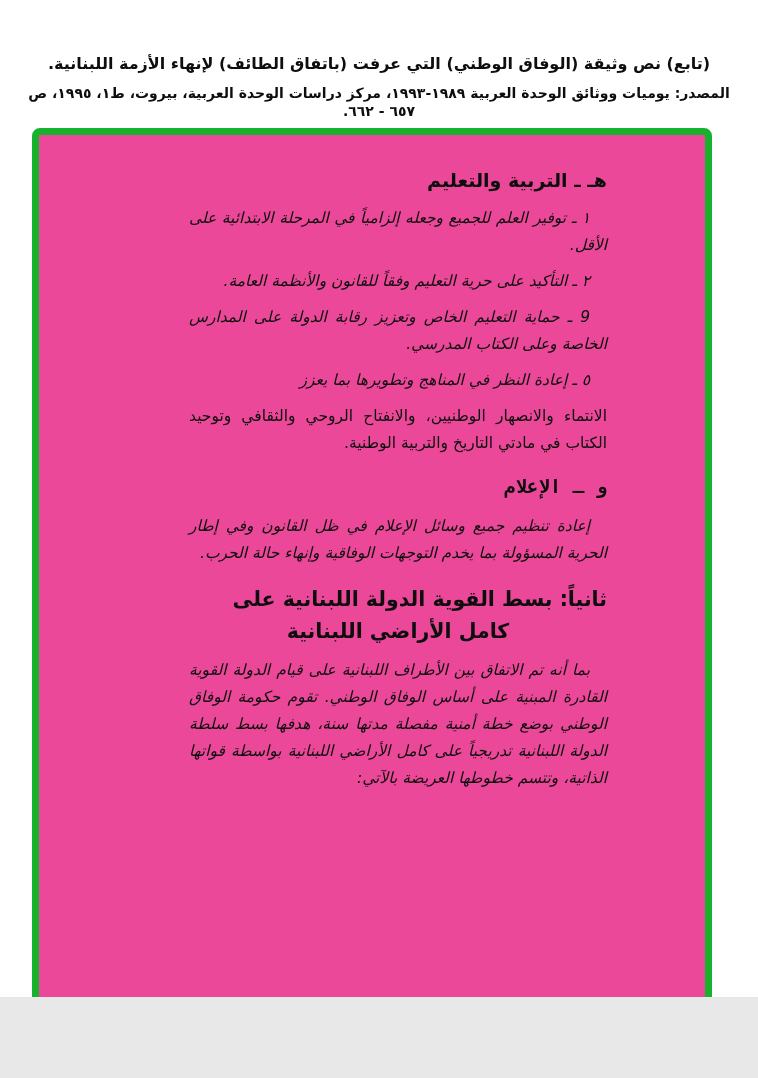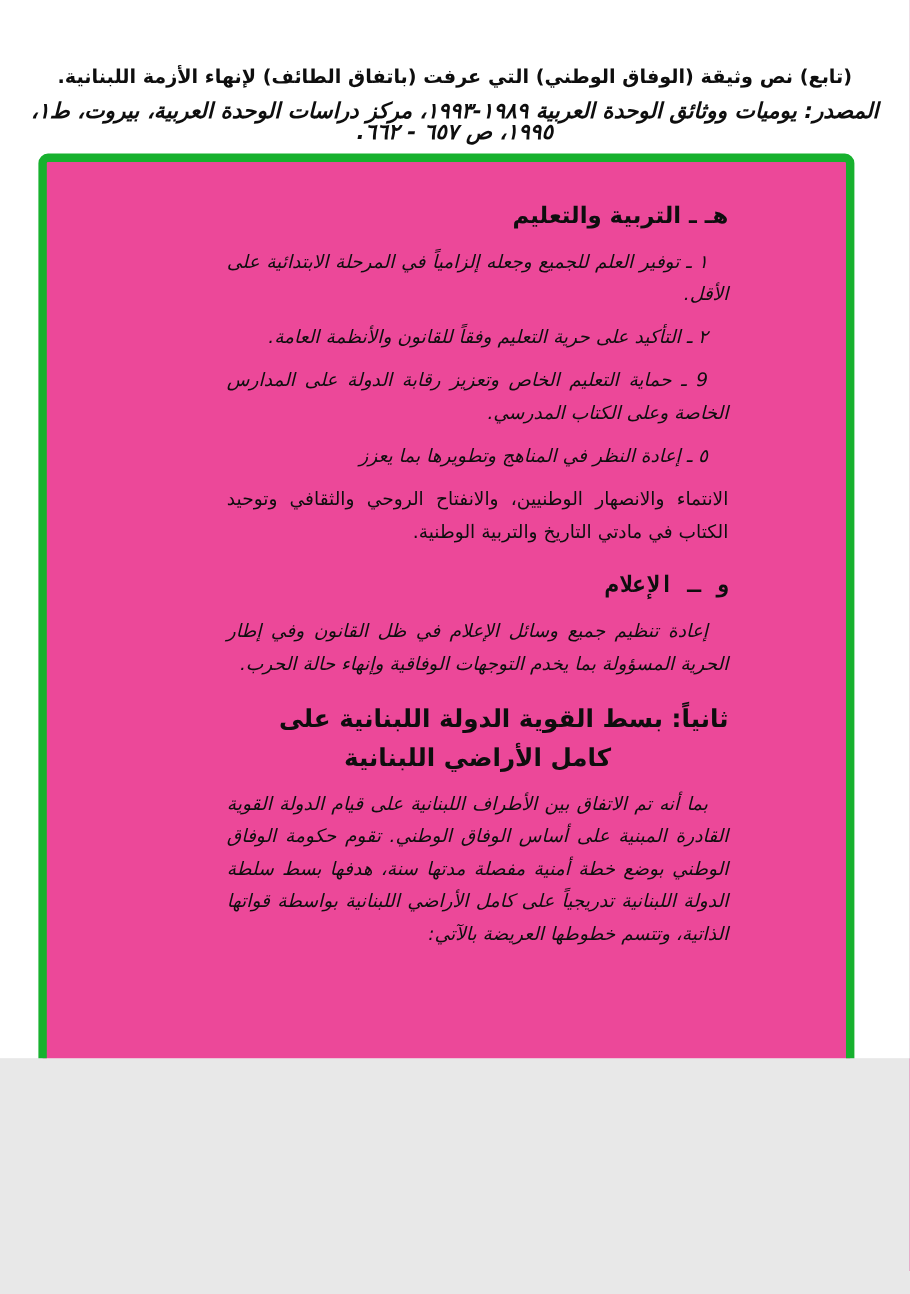--- a/index.html
+++ b/index.html
@@ -1,21 +1,21 @@
 <!DOCTYPE html>
 <html lang="ar" style="--frame-green: #17b12e;"><head>
 <meta charset="utf-8">
 <style>
   * { box-sizing: border-box; }
   html, body { margin: 0; padding: 0; background: #e8e8e8; }
 
   .page {
     position: relative;
     width: 758px;
-    height: 882px;
+    height: 997px;
     margin: 0 auto;
     background: #ffffff;
     overflow: hidden;
     font-family: "DejaVu Sans", sans-serif;
     color: #0e0e0e;
   }
 
   
   .header {
     position: absolute;
@@ -24,25 +24,24 @@
     right: 18px;
     direction: rtl;
     text-align: center;
   }
   .header-title {
     font-size: 16px;
     font-weight: bold;
     line-height: 24px;
   }
   .header-source {
-    font-size: 18px;
+    font-size: 14px;
     font-weight: bold;
     margin-top: 8px;
     line-height: 18px;
-    font-style: italic;
   }
 
   
   .frame {
     position: absolute;
     left: 32px;
     top: 128px;
     width: 680px;
     height: 894px;
     border: 7px solid var(--frame-green, #17b12e);

